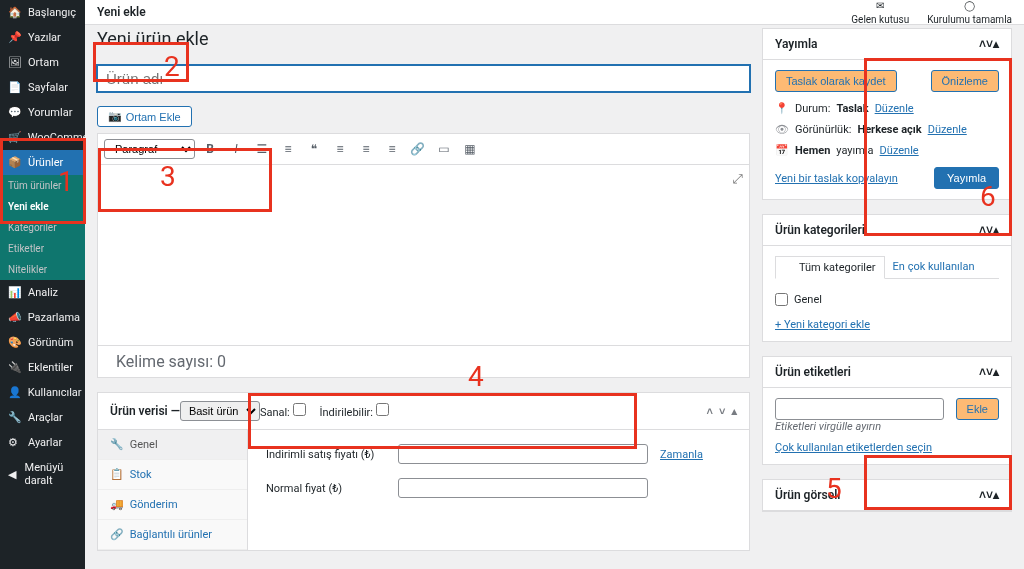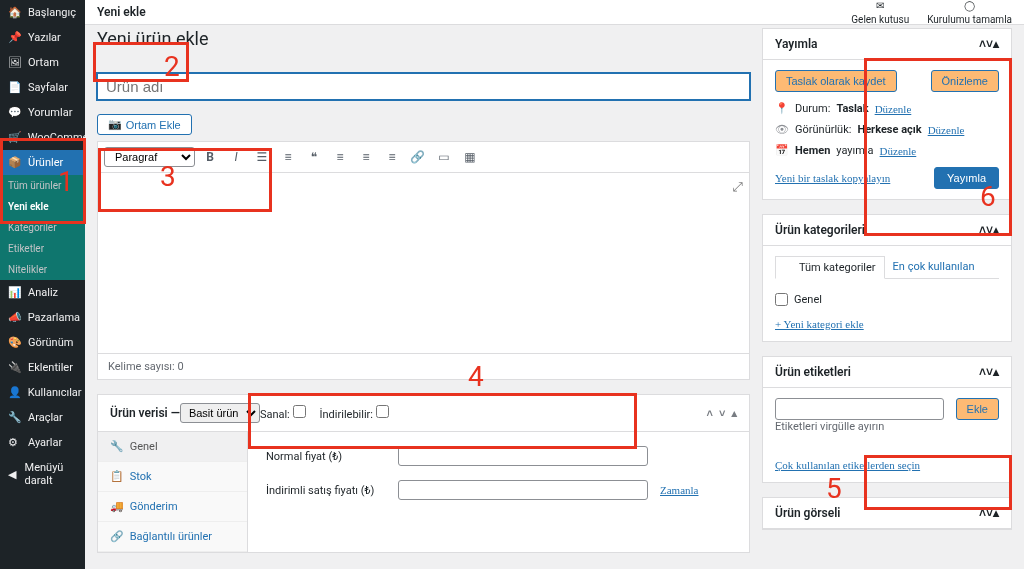--- a/index.html
+++ b/index.html
@@ -14,49 +14,49 @@
 .topbar { position: fixed; left: 85px; right: 0; top: 0; height: 25px; background: #fff; border-bottom: 1px solid #dcdcde; display: flex; align-items: center; padding: 0 12px; font-size: 12px; font-weight: 600; justify-content: space-between; }
 .topbar-right { display: flex; align-items: center; gap: 18px; font-weight: 400; font-size: 10px; text-align: center; }
 .topbar-right .tr-item { display: flex; flex-direction: column; align-items: center; gap: 1px; }
 .topbar-right .tr-item .icon { width: 13px; height: 13px; }
 .content { margin-left: 85px; padding: 28px 12px 12px 12px; }
 .main { display: flex; gap: 12px; }
 .main-left { flex: 1; min-width: 0; }
 .main-right { width: 250px; flex-shrink: 0; }
 .screen-links { display: flex; justify-content: flex-end; gap: 6px; margin-bottom: 4px; }
 .screen-btn { background: #f6f7f7; border: 1px solid #dcdcde; border-top: none; padding: 3px 10px; font-size: 10px; cursor: pointer; border-radius: 0 0 3px 3px; }
-h1.page-title { font-size: 18px; font-weight: 400; margin-bottom: 24px; }
+h1.page-title { font-size: 18px; font-weight: 400; margin-bottom: 16px; }
 .title-input { width: 100%; font-size: 15px; padding: 4px 8px; border: 1px solid #8c8f94; background: #fff; outline: 2px solid #2271b1; outline-offset: -1px; }
 .media-btn { margin-top: 14px; border: 1px solid #2271b1; color: #2271b1; background: #fff; padding: 3px 10px; font-size: 11px; cursor: pointer; border-radius: 3px; display: inline-flex; align-items: center; gap: 4px; }
 .editor-box { margin-top: 6px; background: #fff; border: 1px solid #dcdcde; }
 .ed-tabs { display: flex; justify-content: flex-end; gap: 0; }
 .ed-tab { border: 1px solid #dcdcde; border-bottom: none; padding: 4px 10px; font-size: 11px; background: #f0f0f1; cursor: pointer; position: relative; top: 1px; }
 .ed-tab.active { background: #f6f7f7; }
 .toolbar { display: flex; align-items: center; gap: 4px; padding: 4px 6px; border-bottom: 1px solid #dcdcde; background: #fff; flex-wrap: wrap; }
 .toolbar select { font-size: 11px; padding: 2px 20px 2px 6px; border: 1px solid #8c8f94; border-radius: 3px; background: #fff; }
 .tool-btn { width: 22px; height: 22px; display: inline-flex; align-items: center; justify-content: center; color: #555d66; cursor: pointer; font-size: 12px; border-radius: 2px; }
 .editor-area { height: 180px; background: #fff; position: relative; }
 .editor-area .expand { position: absolute; right: 6px; top: 6px; color: #777; }
-.word-count { padding: 6px 10px; border-top: 1px solid #dcdcde; font-size: 11px; color: #646970; background: #fff; }
+.word-count { padding: 6px 18px; border-top: 1px solid #dcdcde; font-size: 16px; color: #646970; background: #fff; }
 .meta-box { background: #fff; border: 1px solid #dcdcde; margin-top: 14px; }
 .meta-head { display: flex; align-items: center; justify-content: space-between; padding: 8px 12px; border-bottom: 1px solid #dcdcde; font-size: 12px; font-weight: 600; }
 .meta-head .controls { display: flex; gap: 6px; font-size: 11px; color: #787c82; }
 .meta-head .controls span { cursor: pointer; }
 .product-data-head { display: flex; align-items: center; }
 .product-data-head select { font-size: 11px; padding: 2px 4px; border: 1px solid #8c8f94; border-radius: 3px; }
 .pd-options { display: flex; gap: 14px; font-size: 11px; font-weight: 400; }
 .pd-body { display: flex; }
 .pd-tabs { width: 150px; border-right: 1px solid #dcdcde; background: #f9f9f9; }
 .pd-tab { padding: 8px 12px; font-size: 11px; color: #2271b1; border-bottom: 1px solid #eee; cursor: pointer; display: flex; align-items: center; gap: 6px; }
 .pd-tab.active { background: #f0f0f1; color: #555; }
 .pd-content { flex: 1; padding: 14px 18px; font-size: 11px; }
 .field-row { display: flex; align-items: center; gap: 12px; margin-bottom: 14px; }
 .field-row label { width: 120px; }
 .field-row input[type=text] { width: 250px; padding: 3px 6px; border: 1px solid #8c8f94; border-radius: 3px; font-size: 11px; }
-.link { color: #2271b1; text-decoration: underline; cursor: pointer; font-family: Liberation Serif, serif; }
+.link { color: #2271b1; text-decoration: underline; cursor: pointer; }
 .side-box { background: #fff; border: 1px solid #dcdcde; margin-bottom: 14px; }
 .side-head { display: flex; align-items: center; justify-content: space-between; padding: 8px 12px; border-bottom: 1px solid #dcdcde; font-size: 12px; font-weight: 600; }
 .side-body { padding: 10px 12px; font-size: 11px; }
 .btn-secondary { border: 1px solid #2271b1; color: #2271b1; background: #fdba74; padding: 4px 10px; font-size: 11px; border-radius: 3px; cursor: pointer; }
 .btn-primary { background: #2271b1; color: #fff; border: 1px solid #2271b1; padding: 4px 12px; font-size: 11px; border-radius: 3px; cursor: pointer; }
 .pub-row { display: flex; align-items: center; gap: 6px; margin-bottom: 8px; font-size: 11px; }
 .pub-row .icon { width: 14px; color: #8c8f94; }
 .pub-actions { display: flex; justify-content: space-between; align-items: center; margin-top: 10px; }
 .tabs-inline { display: flex; border-bottom: 1px solid #dcdcde; margin-bottom: 10px; font-size: 11px; }
 .tabs-inline span { padding: 4px 8px; cursor: pointer; }
@@ -211,27 +211,27 @@
         <div class="pd-body">
           <div class="pd-tabs">
             <div class="pd-tab active">🔧 <span>Genel</span></div>
             <div class="pd-tab">📋 <span>Stok</span></div>
             <div class="pd-tab">🚚 <span>Gönderim</span></div>
             <div class="pd-tab">🔗 <span>Bağlantılı ürünler</span></div>
 
           </div>
           <div class="pd-content">
             <div class="field-row">
-              <label>Normal fiyat (₺)</label>
-              <input type="text" style="">
-            </div>
-            <div class="field-row">
               <label>İndirimli satış fiyatı (₺)</label>
               <input type="text" style="">
               <span class="link">Zamanla</span>
+            </div>
+            <div class="field-row">
+              <label>Normal fiyat (₺)</label>
+              <input type="text" style="">
             </div>
           </div>
         </div>
       </div>
 
       
     </div>
 
     <div class="main-right">
 
@@ -291,21 +291,21 @@
       <div class="side-box">
         <div class="side-head">
             <span>Ürün etiketleri</span>
             <div class="controls"><span>˄</span><span>˅</span><span>▴</span></div>
           </div>
         <div class="side-body">
           <div class="tag-input">
             <input type="text" style="">
             <button class="btn-secondary">Ekle</button>
           </div>
-          <div style="color:#646970;margin-bottom:26px;">Etiketleri virgülle ayırın</div>
+          <div style="font-style:italic;color:#646970;margin-bottom:8px;">Etiketleri virgülle ayırın</div>
           <span class="link">Çok kullanılan etiketlerden seçin</span>
         </div>
 
       </div>
 
       <div class="side-box">
         <div class="side-head">
             <span>Ürün görseli</span>
             <div class="controls"><span>˄</span><span>˅</span><span>▴</span></div>
           </div>

